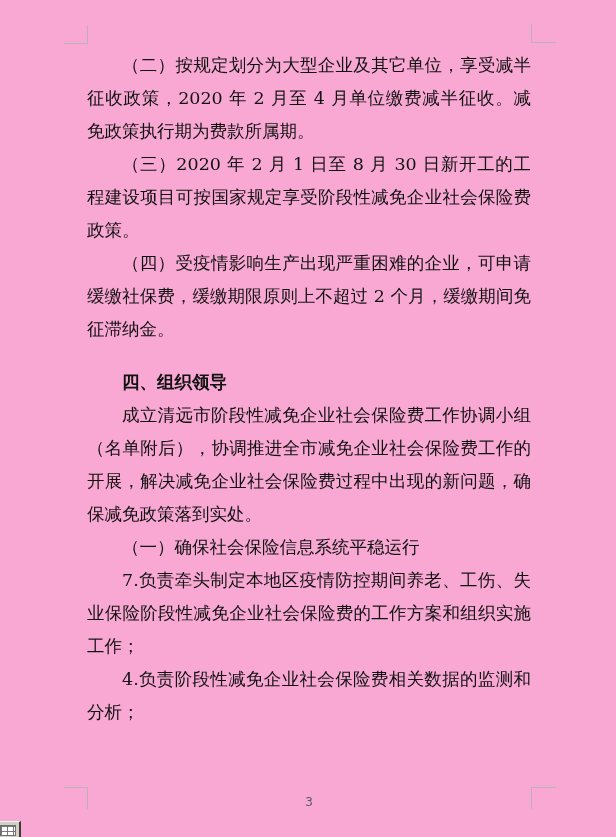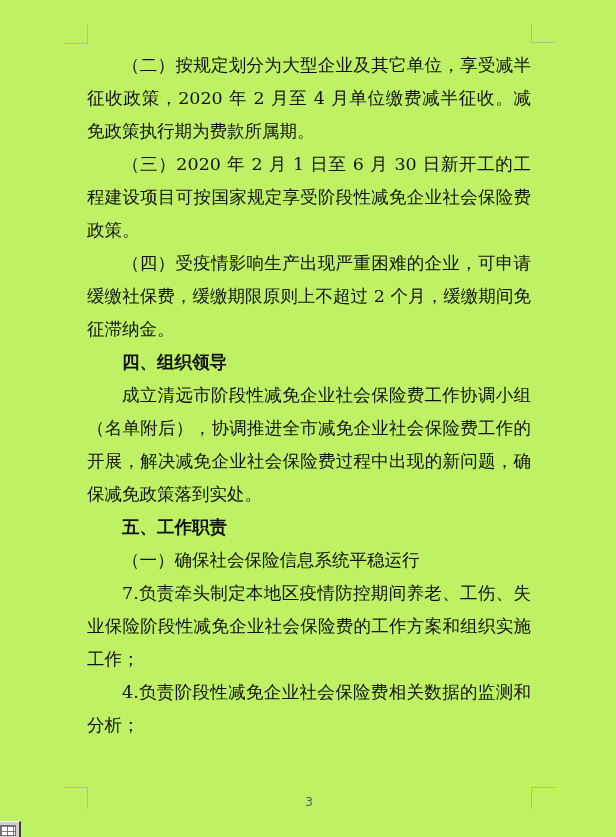--- a/index.html
+++ b/index.html
@@ -7,21 +7,21 @@
     padding: 0;
     width: 616px;
     height: 837px;
     background: #ffffff;
     overflow: hidden;
   }
   .page {
     position: relative;
     width: 616px;
     height: 837px;
-    background: #bef264;
+    background: #f9a8d4;
     font-family: "DejaVu Serif", "Liberation Serif", serif;
   }
   
   .crop { position: absolute; }
   .crop.tl {
     left: 64px; top: 25px; width: 23px; height: 18px;
     border-right: 1px solid #b5b5b5;
     border-bottom: 1px solid #b5b5b5;
   }
   .crop.tr {
@@ -54,20 +54,21 @@
     text-align: justify;
     text-justify: inter-ideograph;
     text-indent: 2em;
     word-break: break-all;
   }
   .para.heading {
     font-family: "DejaVu Sans", "Liberation Sans", sans-serif;
     font-weight: bold;
     text-align: left;
     font-size: 17.5px;
+    margin-top: 20px;
   }
   .page-number {
     position: absolute;
     left: 87px;
     top: 795px;
     width: 444px;
     text-align: center;
     font-size: 12px;
     color: #5a5a64;
     font-family: "DejaVu Sans", "Liberation Sans", sans-serif;
@@ -100,25 +101,24 @@
 
 <div class="page">
 
   <div class="crop tl"></div>
   <div class="crop tr"></div>
   <div class="crop bl"></div>
   <div class="crop br"></div>
 
   <div class="content">
       <p class="para">（二）按规定划分为大型企业及其它单位，享受减半征收政策，2020 年 2 月至 4 月单位缴费减半征收。减免政策执行期为费款所属期。</p>
-      <p class="para">（三）2020 年 2 月 1 日至 6 月 30 日新开工的工程建设项目可按国家规定享受阶段性减免企业社会保险费政策。</p>
+      <p class="para">（三）2020 年 2 月 1 日至 8 月 30 日新开工的工程建设项目可按国家规定享受阶段性减免企业社会保险费政策。</p>
       <p class="para">（四）受疫情影响生产出现严重困难的企业，可申请缓缴社保费，缓缴期限原则上不超过 2 个月，缓缴期间免征滞纳金。</p>
       <p class="para heading">四、组织领导</p>
       <p class="para">成立清远市阶段性减免企业社会保险费工作协调小组（名单附后），协调推进全市减免企业社会保险费工作的开展，解决减免企业社会保险费过程中出现的新问题，确保减免政策落到实处。</p>
-      <p class="para heading">五、工作职责</p>
       <p class="para">（一）确保社会保险信息系统平稳运行</p>
       <p class="para">7.负责牵头制定本地区疫情防控期间养老、工伤、失业保险阶段性减免企业社会保险费的工作方案和组织实施工作；</p>
       <p class="para">4.负责阶段性减免企业社会保险费相关数据的监测和分析；</p>
     </div>
 
   <div class="page-number">3</div>
 
   <div class="view-btn">
     <div class="grid"></div>
   </div>

